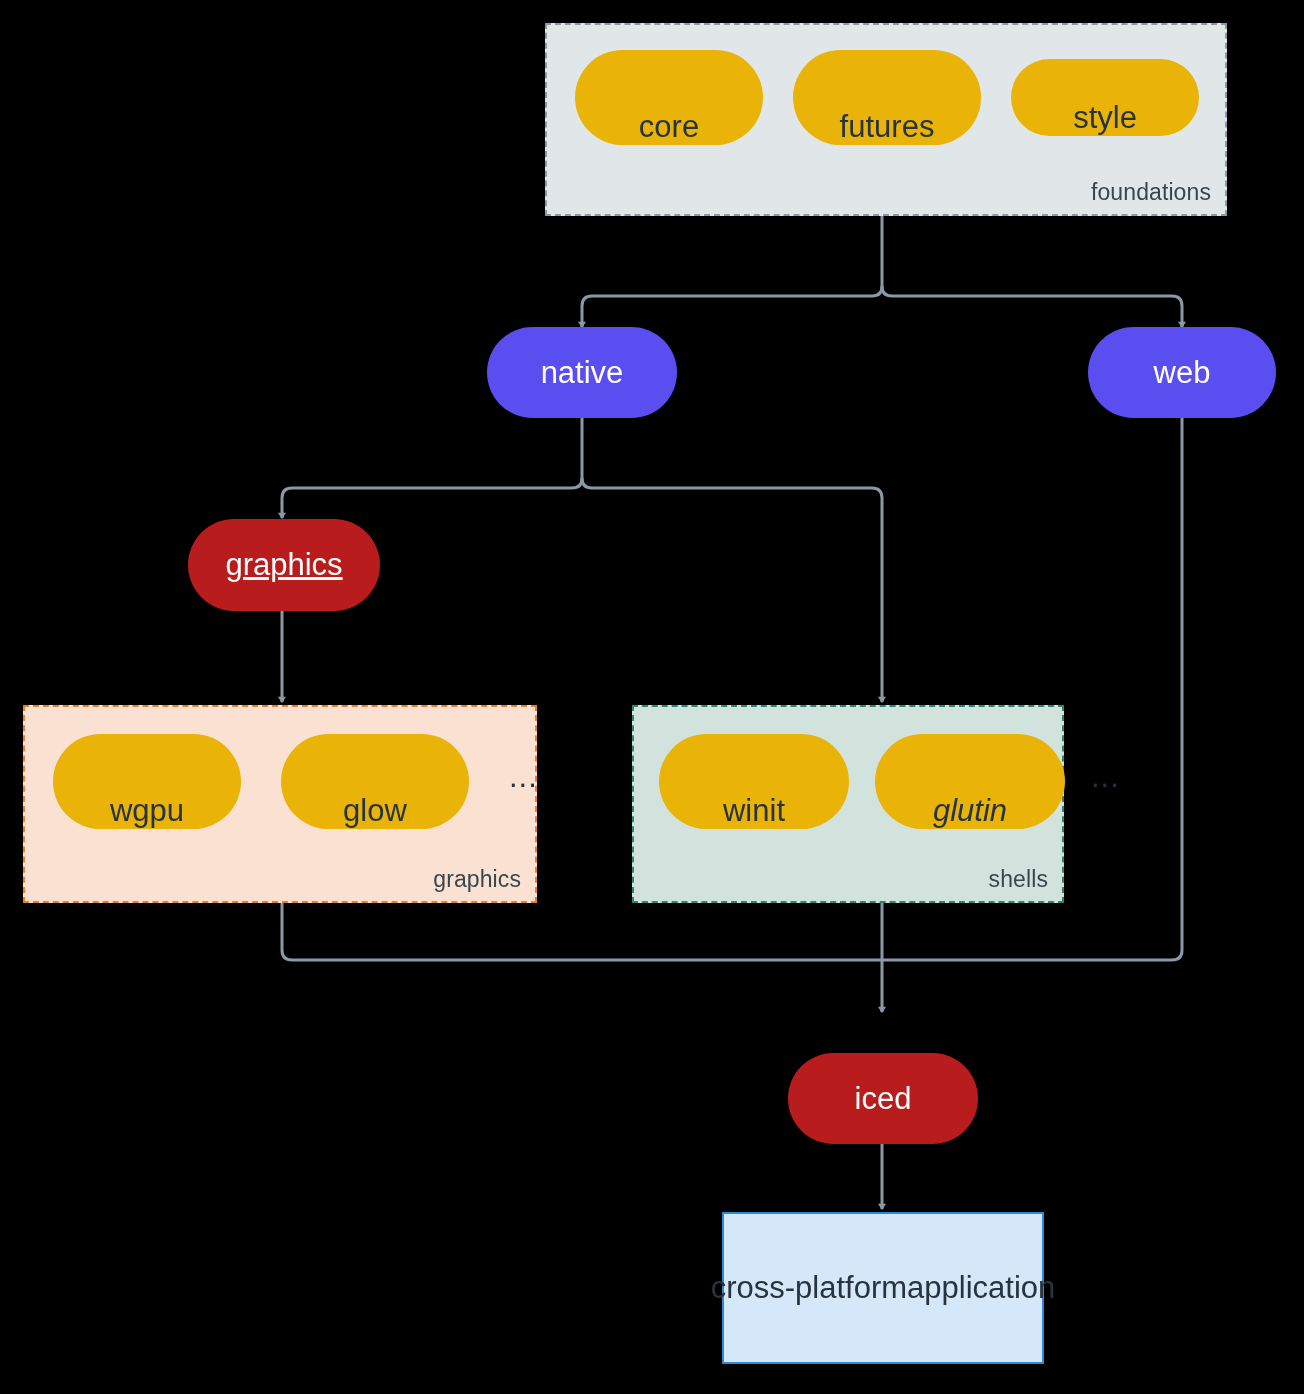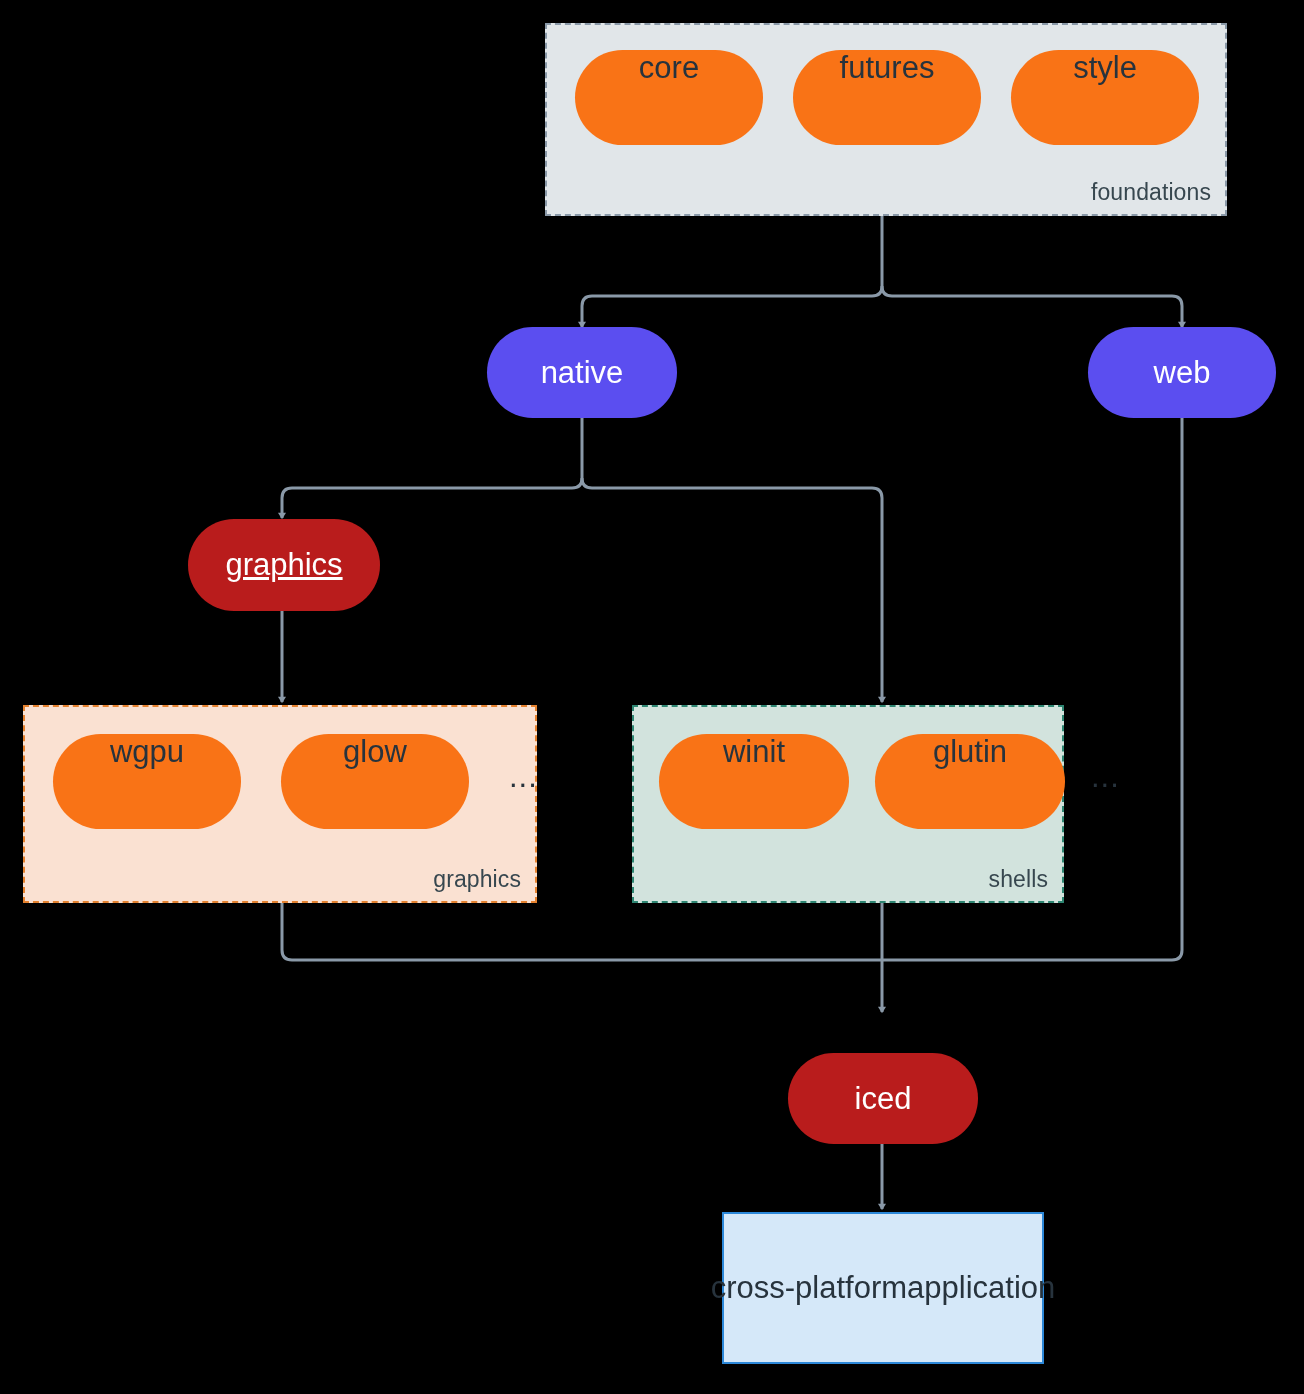--- a/index.html
+++ b/index.html
@@ -54,24 +54,24 @@
     background: #fae1d2;
     border: 2px dashed #e5822f;
   }
   .group.shells {
     background: #d2e3dd;
     border: 2px dashed #2e8672;
   }
 
   
   .chip {
-    background: #f97316;
+    background: #eab308;
     border-radius: 999px;
     display: flex;
-    align-items: flex-start;
+    align-items: flex-end;
     justify-content: center;
     color: #27333d;
     font-size: 31px;
     box-sizing: border-box;
     white-space: nowrap;
   }
   .ellipsis {
     color: #27333d;
     font-size: 31px;
     letter-spacing: 1px;
@@ -139,21 +139,21 @@
   </svg>
 
   <div class="group foundations" style="left:545px; top:23px; width:682px; height:193px;">
     <div class="group-inner" style="left:28px; top:25px; gap:30px;">
       <div class="chip" style="width:188px; height:95px;">
         <span>core</span>
       </div>
       <div class="chip" style="width:188px; height:95px;">
         <span>futures</span>
       </div>
-      <div class="chip" style="width:188px; height:95px;">
+      <div class="chip" style="width:188px; height:77px;">
         <span>style</span>
       </div>
     </div>
     <div class="group-label">foundations</div>
   </div>
 
   <div class="node pill purple" style="left:487px; top:327px; width:190px; height:91px;">
     <span>native</span>
   </div>
 
@@ -176,21 +176,21 @@
       <div class="ellipsis">...</div>
     </div>
     <div class="group-label">graphics</div>
   </div>
 
   <div class="group shells" style="left:632px; top:705px; width:432px; height:198px;">
     <div class="group-inner" style="left:25px; top:27px; gap:26px;">
       <div class="chip" style="width:190px; height:95px;">
         <span>winit</span>
       </div>
-      <div class="chip" style="width:190px; height:95px;">
+      <div class="chip" style="width:190px; height:95px;font-style:italic;">
         <span>glutin</span>
       </div>
       <div class="ellipsis">...</div>
     </div>
     <div class="group-label">shells</div>
   </div>
 
   <div class="node pill blue" style="left:788px; top:1012px; width:190px; height:91px;">
     <span>iced</span>
   </div>

